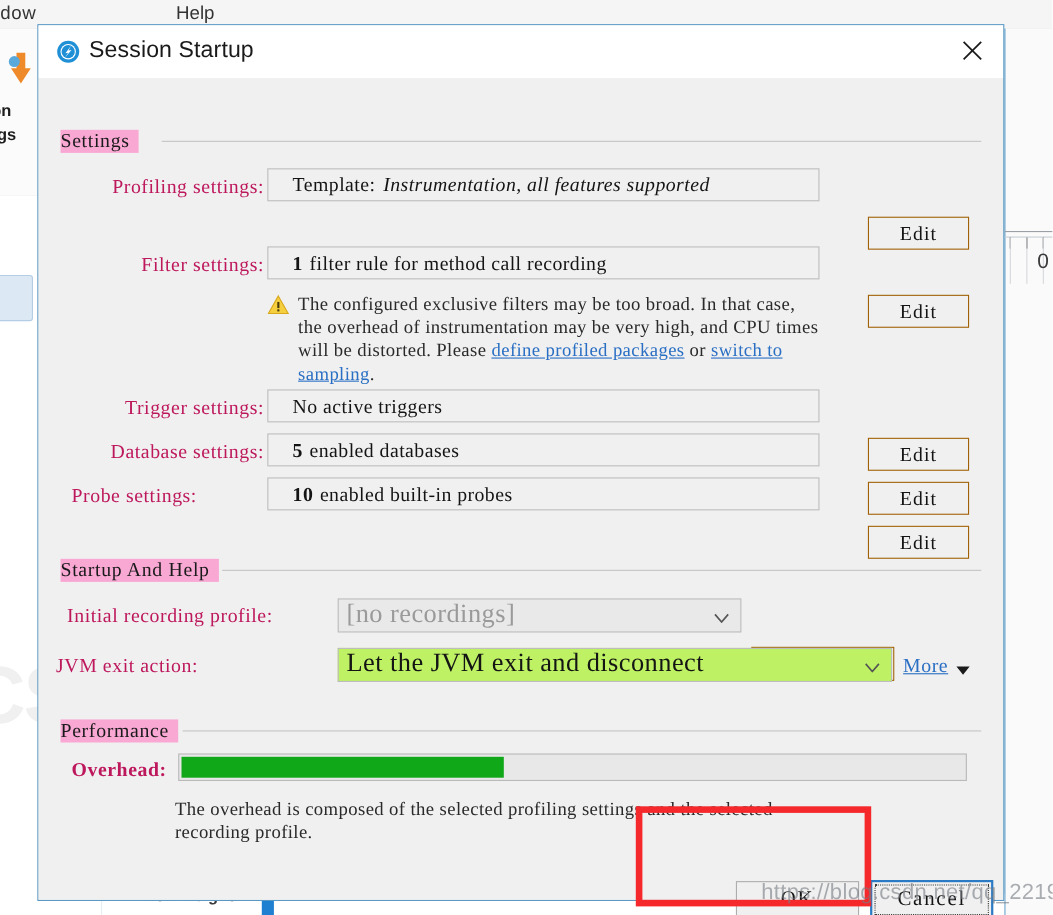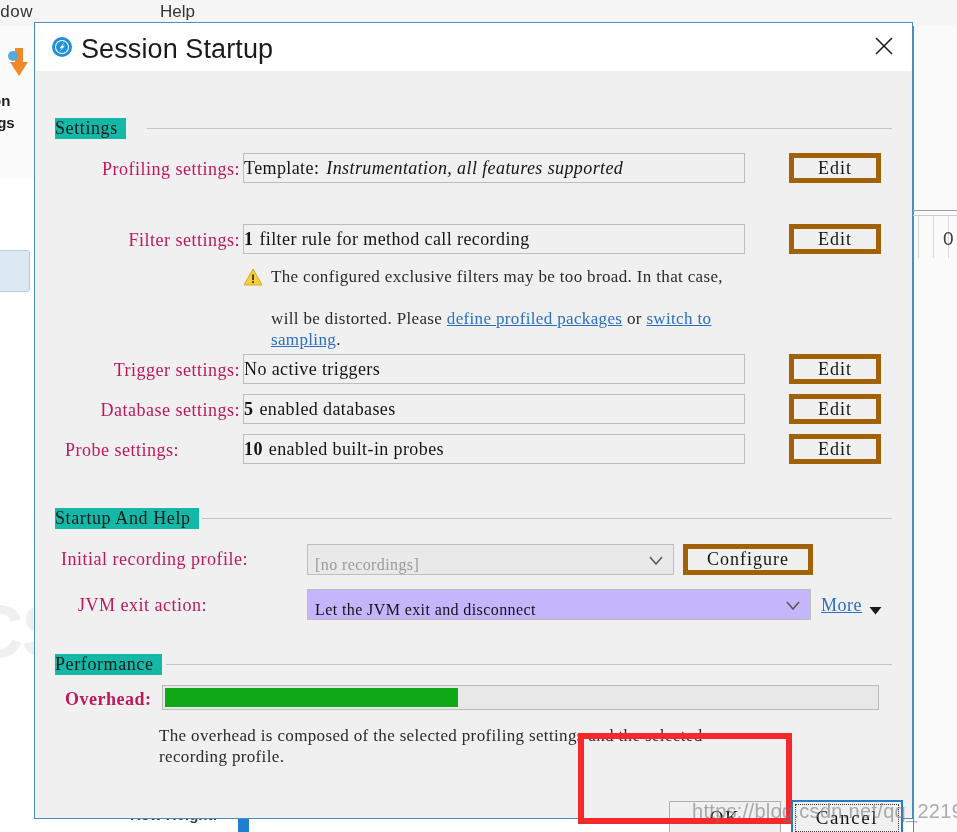--- a/index.html
+++ b/index.html
@@ -174,21 +174,21 @@
   }
   #dialog-icon {
     position: absolute;
     left: 16px; top: 13px;
     width: 22px; height: 22px;
   }
   #dialog-title {
     position: absolute;
     left: 46px; top: 11px;
     font-family: "Liberation Sans", sans-serif;
-    font-size: 27px;
+    font-size: 21px;
     color: #1a1a1a;
     letter-spacing: .1px;
   }
   #dialog-close {
     position: absolute;
     right: 0; top: 0;
     width: 56px; height: 46px;
     display: flex;
     align-items: center;
     justify-content: center;
@@ -202,21 +202,21 @@
     width: 877px; height: 747px;
     background: #f0f0f0;
   }
 
   
   .group-title {
     position: absolute;
     font-family: "Liberation Serif", serif;
     font-size: 18px;
     color: #1a1a1a;
-    background: #14b8a6;
+    background: #f9a8d4;
     padding-right: 8px;
     letter-spacing: .6px;
     white-space: nowrap;
   }
   .group-rule {
     position: absolute;
     height: 1px;
     background: #c4c4c4;
   }
 
@@ -230,44 +230,45 @@
     white-space: nowrap;
     text-align: left;
   }
   .field-box {
     position: absolute;
     background: #f0f0f0;
     border: 1px solid #bdbdbd;
     box-sizing: border-box;
     display: flex;
     align-items: center;
-    padding-left: 0;
+    padding-left: 22px;
     font-family: "Liberation Serif", serif;
     font-size: 18px;
     color: #141414;
     letter-spacing: .4px;
     white-space: nowrap;
     overflow: hidden;
   }
   .field-box .lead-bold { font-weight: bold; margin-right: 6px; }
   .field-box .italic-part { font-style: italic; margin-left: 7px; }
 
   .edit-btn {
     position: absolute;
     background: #f0f0f0;
-    border: 5px solid #a16207;
+    border: 1px solid #a16207;
     box-sizing: border-box;
     display: flex;
     align-items: center;
     justify-content: center;
     font-family: "Liberation Serif", serif;
     font-size: 18px;
     color: #141414;
     letter-spacing: 1px;
     cursor: pointer;
+    margin-top: 44px;
   }
 
   
   .hint-row {
     position: absolute;
     display: flex;
     align-items: flex-start;
   }
   .hint-icon {
     flex: 0 0 auto;
@@ -289,29 +290,29 @@
   }
   .lnk.ul { text-decoration: underline; }
 
   
   .combo {
     position: absolute;
     background: #e9e9e9;
     border: 1px solid #bdbdbd;
     box-sizing: border-box;
     display: flex;
-    align-items: flex-end;
+    align-items: flex-start;
     padding-left: 7px;
     font-family: "Liberation Serif", serif;
-    font-size: 16px;
+    font-size: 24px;
     letter-spacing: .4px;
     white-space: nowrap;
     cursor: pointer;
   }
-  .combo.enabled { background: #c4b5fd; color: #141414; }
+  .combo.enabled { background: #bef264; color: #141414; }
   .combo.disabled { color: #9a9a9a; }
   .combo-arrow {
     position: absolute;
     right: 10px; top: 50%;
     transform: translateY(-50%);
   }
 
   
   #overhead-track {
     position: absolute;
@@ -456,21 +457,21 @@
     <div class="hint-row" style="left:208px; top:195px; width:650px;">
       <span class="hint-icon">
         <svg width="20" height="20" viewBox="0 0 20 20">
           <path d="M10 2 L19 18 L1 18 Z" fill="#f6cf3f" stroke="#d9a81d" stroke-width="1"></path>
           <rect x="9.1" y="7.5" width="1.9" height="5.6" fill="#4a3a06"></rect>
           <rect x="9.1" y="14.2" width="1.9" height="1.9" fill="#4a3a06"></rect>
         </svg>
       </span>
       <span class="hint-text">
         <span>The configured exclusive filters may be too broad. In that case,</span><br>
-        <br>
+        <span>the overhead of instrumentation may be very high, and CPU times</span><br>
         <span>will be distorted. Please</span>
         <a class="lnk ul">define profiled packages</a>
         <span>or</span>
         <a class="lnk ul">switch to</a><br>
         <a class="lnk ul">sampling</a><span>.</span>
       </span>
     </div>
 
     <div class="field-label" style="left:30px; top:289px; width:175px; text-align:right;">Trigger settings:</div>
     <div class="field-box" style="left:208px; top:283px; width:502px; height:30px;">
@@ -499,21 +500,21 @@
     <div class="combo disabled" style="left:272px; top:473px; width:367px; height:31px;">
       <span>[no recordings]</span>
       <span class="combo-arrow">
         <svg width="14" height="9" viewBox="0 0 14 9">
           <path d="M1 1 L7 8 L13 1" fill="none" stroke="#555" stroke-width="1.5"></path>
         </svg>
       </span>
     </div>
     <div class="edit-btn" style="left:648px; top:473px; width:130px; height:31px;">Configure</div>
 
-    <div class="field-label" style="left:43px; top:524px; width:240px; text-align:left;">JVM exit action:</div>
+    <div class="field-label" style="left:16px; top:524px; width:240px; text-align:left;">JVM exit action:</div>
     <div class="combo enabled" style="left:272px; top:518px; width:504px; height:31px;">
       <span>Let the JVM exit and disconnect</span>
       <span class="combo-arrow">
         <svg width="14" height="9" viewBox="0 0 14 9">
           <path d="M1 1 L7 8 L13 1" fill="none" stroke="#555" stroke-width="1.5"></path>
         </svg>
       </span>
     </div>
     <a class="lnk ul" style="position:absolute; left:786px; top:524px; font-family:'Liberation Serif',serif; font-size:18px; letter-spacing:.5px;">More</a>
     <span style="position:absolute; left:834px; top:530px;">

